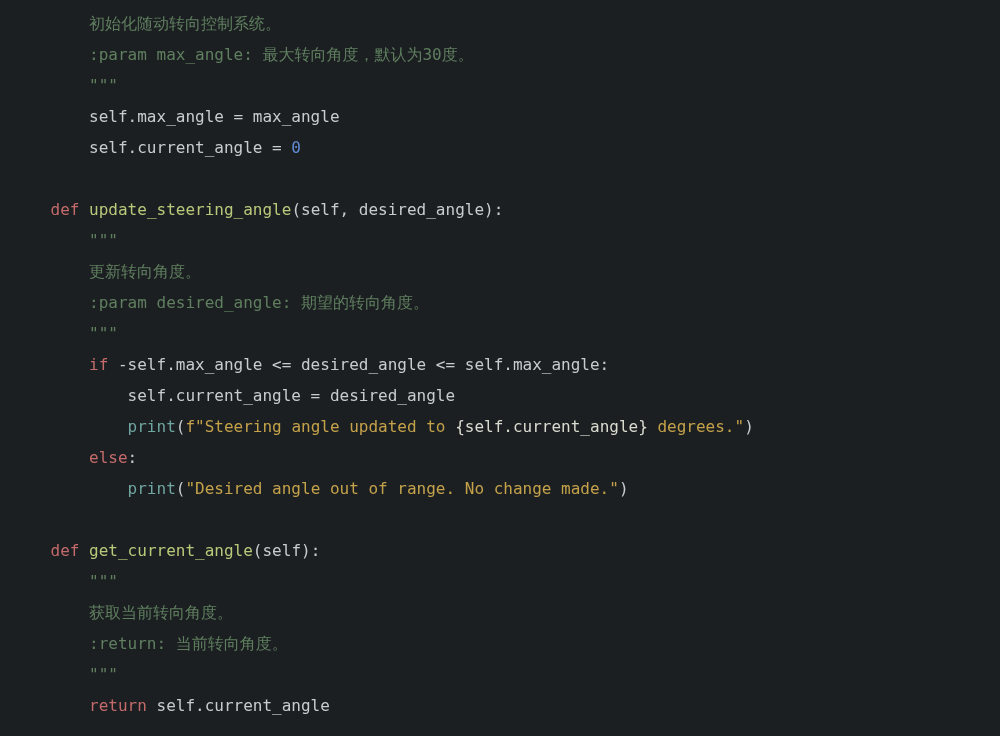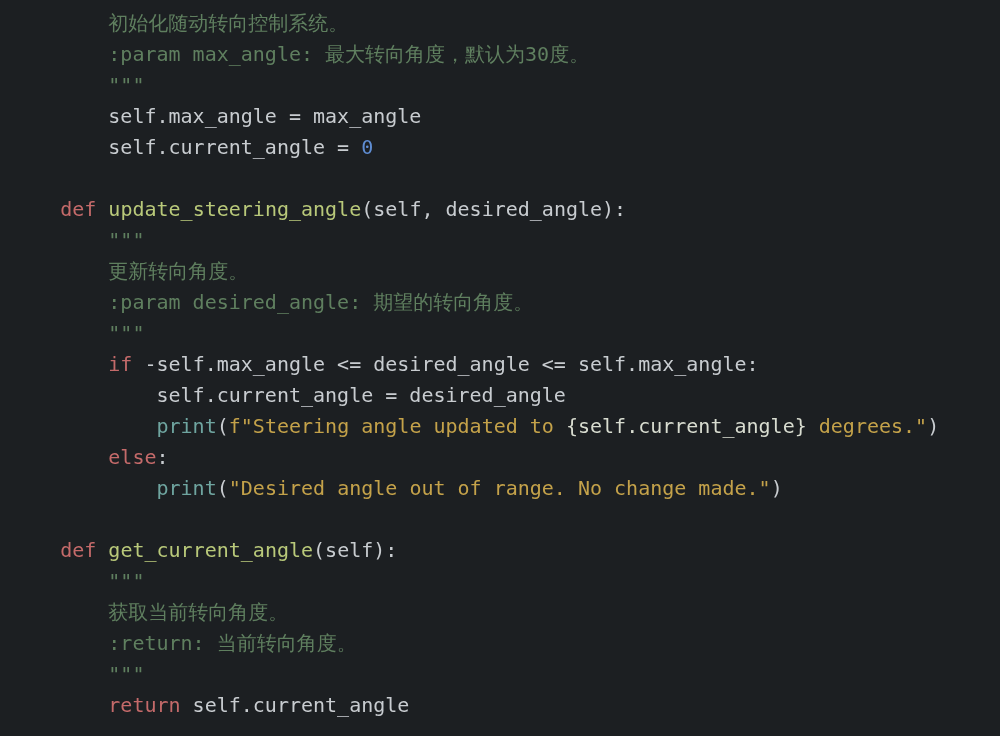--- a/index.html
+++ b/index.html
@@ -7,21 +7,21 @@
     padding: 0;
     width: 1000px;
     height: 736px;
     background: #1c1f22;
     overflow: hidden;
   }
   pre.code {
     margin: 0;
     padding: 0;
     font-family: "Menlo", "Consolas", "DejaVu Sans Mono", monospace;
-    font-size: 20px;
+    font-size: 16px;
     line-height: 31px;
     white-space: pre;
     color: #c8ccd0;
   }
   .code-container {
     position: absolute;
     left: 12px;
     top: 8px;
   }
   

